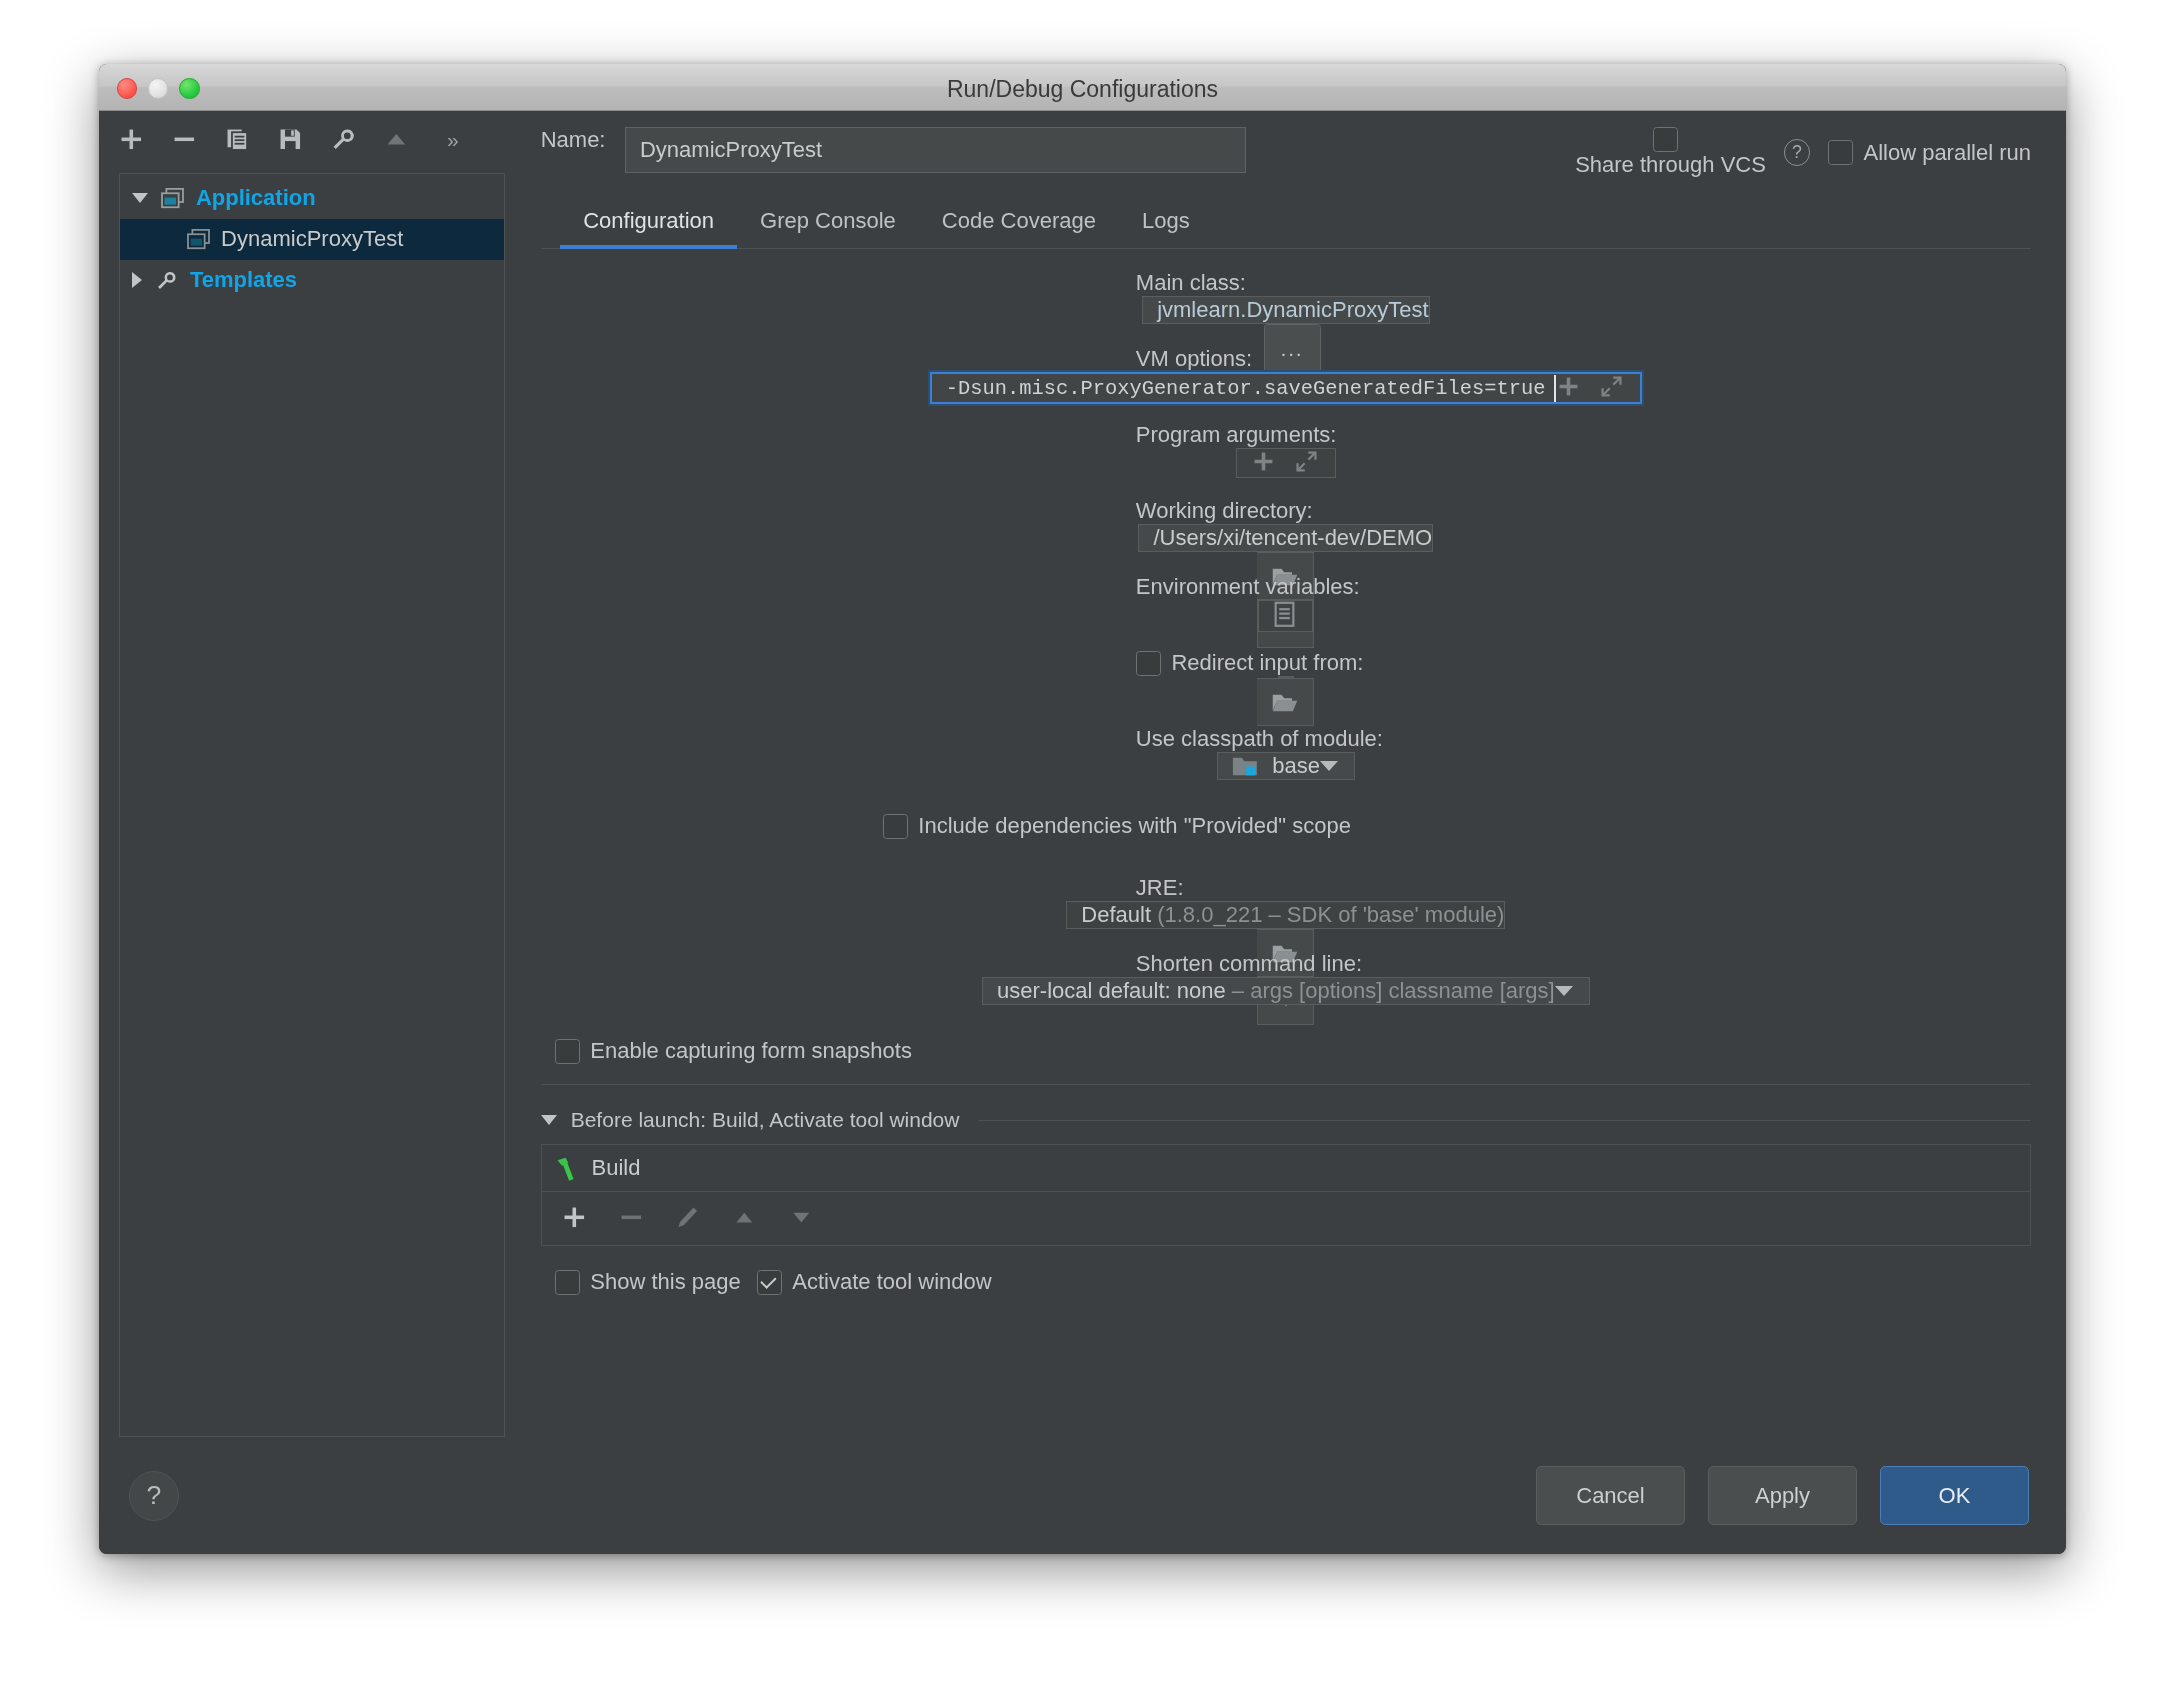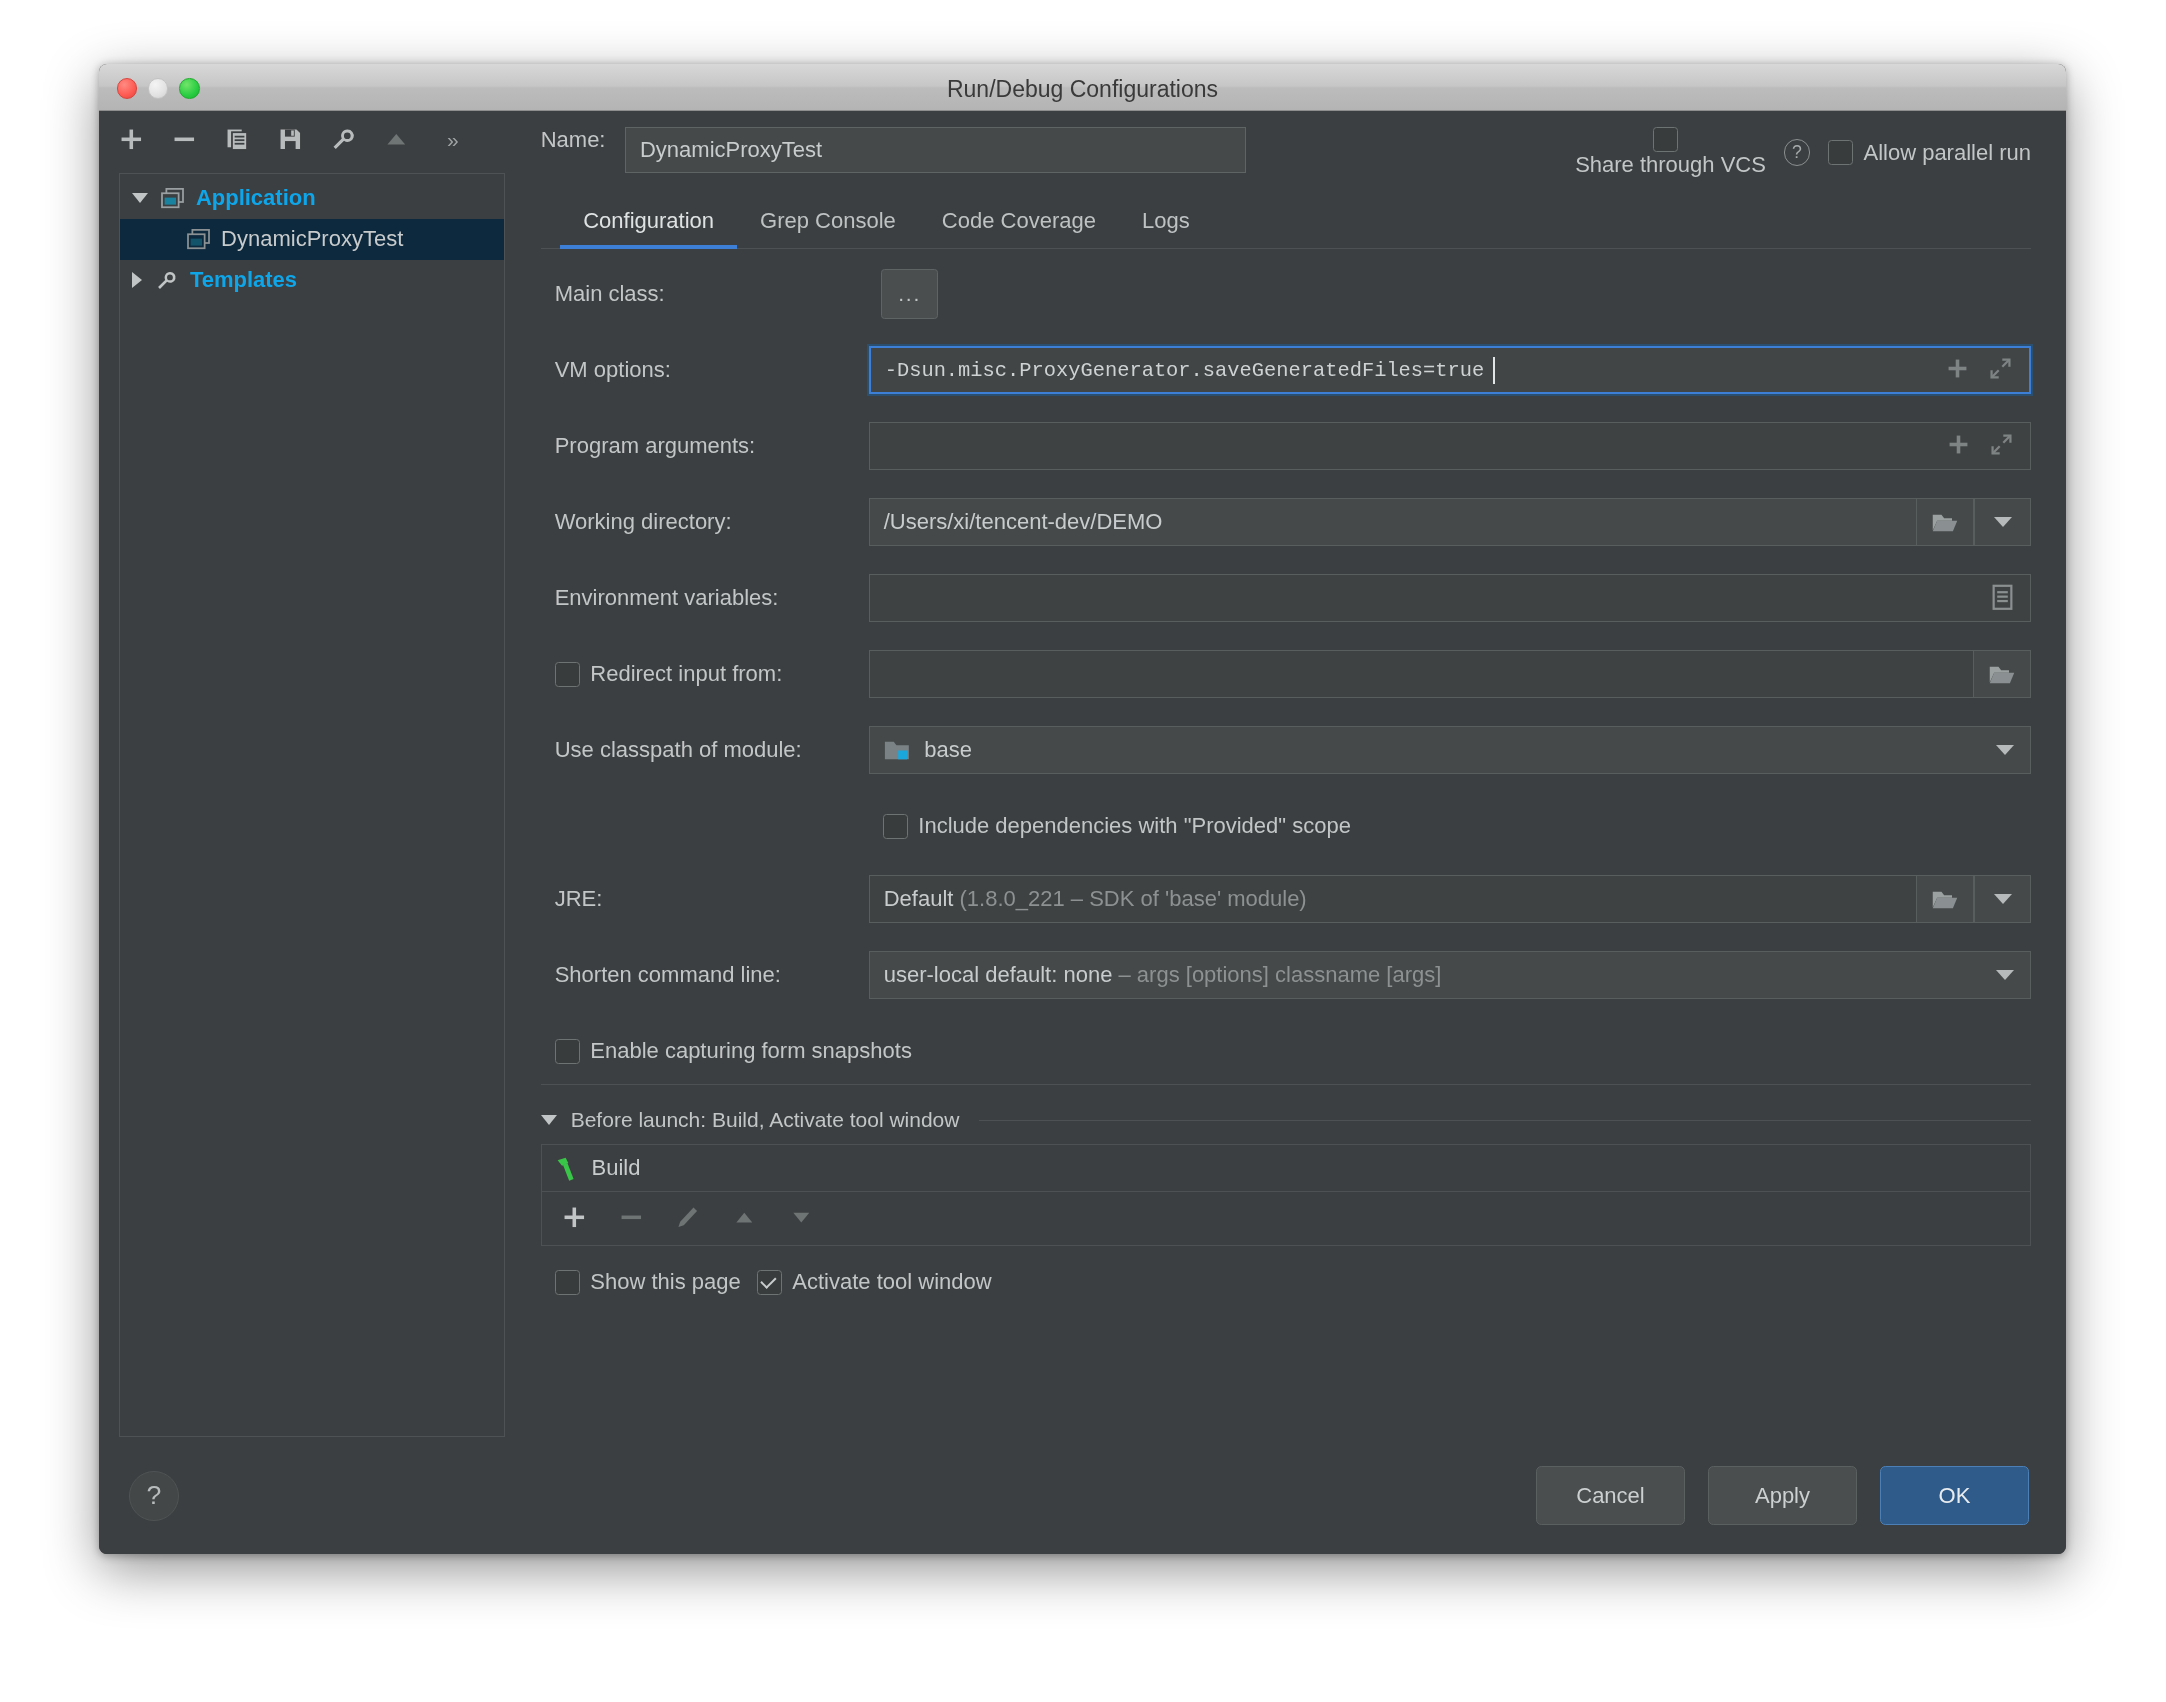--- a/index.html
+++ b/index.html
@@ -191,20 +191,21 @@
   .form {
     flex: 1 1 auto;
     padding: 21px 35px 0 17.7px;
     min-height: 0;
     overflow: hidden;
   }
   .frow {
     display: flex; align-items: center;
     height: 48px;
     margin-bottom: 28px;
+    flex-direction: column;
   }
   .flabel {
     width: 328px;
     font-size: 22px; color: #c3c6c7;
     flex: 0 0 auto;
     padding-left: 14px;
     box-sizing: border-box;
   }
   .fctl {
     flex: 1 1 auto;
@@ -470,20 +471,23 @@
           <div class="tab active">Configuration</div>
           <div class="tab">Grep Console</div>
           <div class="tab">Code Coverage</div>
           <div class="tab">Logs</div>
         </div>
 
         <div class="form">
 
           <div class="frow">
             <div class="flabel">Main class:</div>
+            <div class="fctl">
+              <span class="fval blueish">jvmlearn.DynamicProxyTest</span>
+            </div>
             <div class="dots-btn">...</div>
           </div>
 
           <div class="frow">
             <div class="flabel">VM options:</div>
             <div class="fctl focused">
               <span class="fval mono">-Dsun.misc.ProxyGenerator.saveGeneratedFiles=true </span>
               <span class="caret"></span>
               <span class="ctl-icons">
                 <span>

